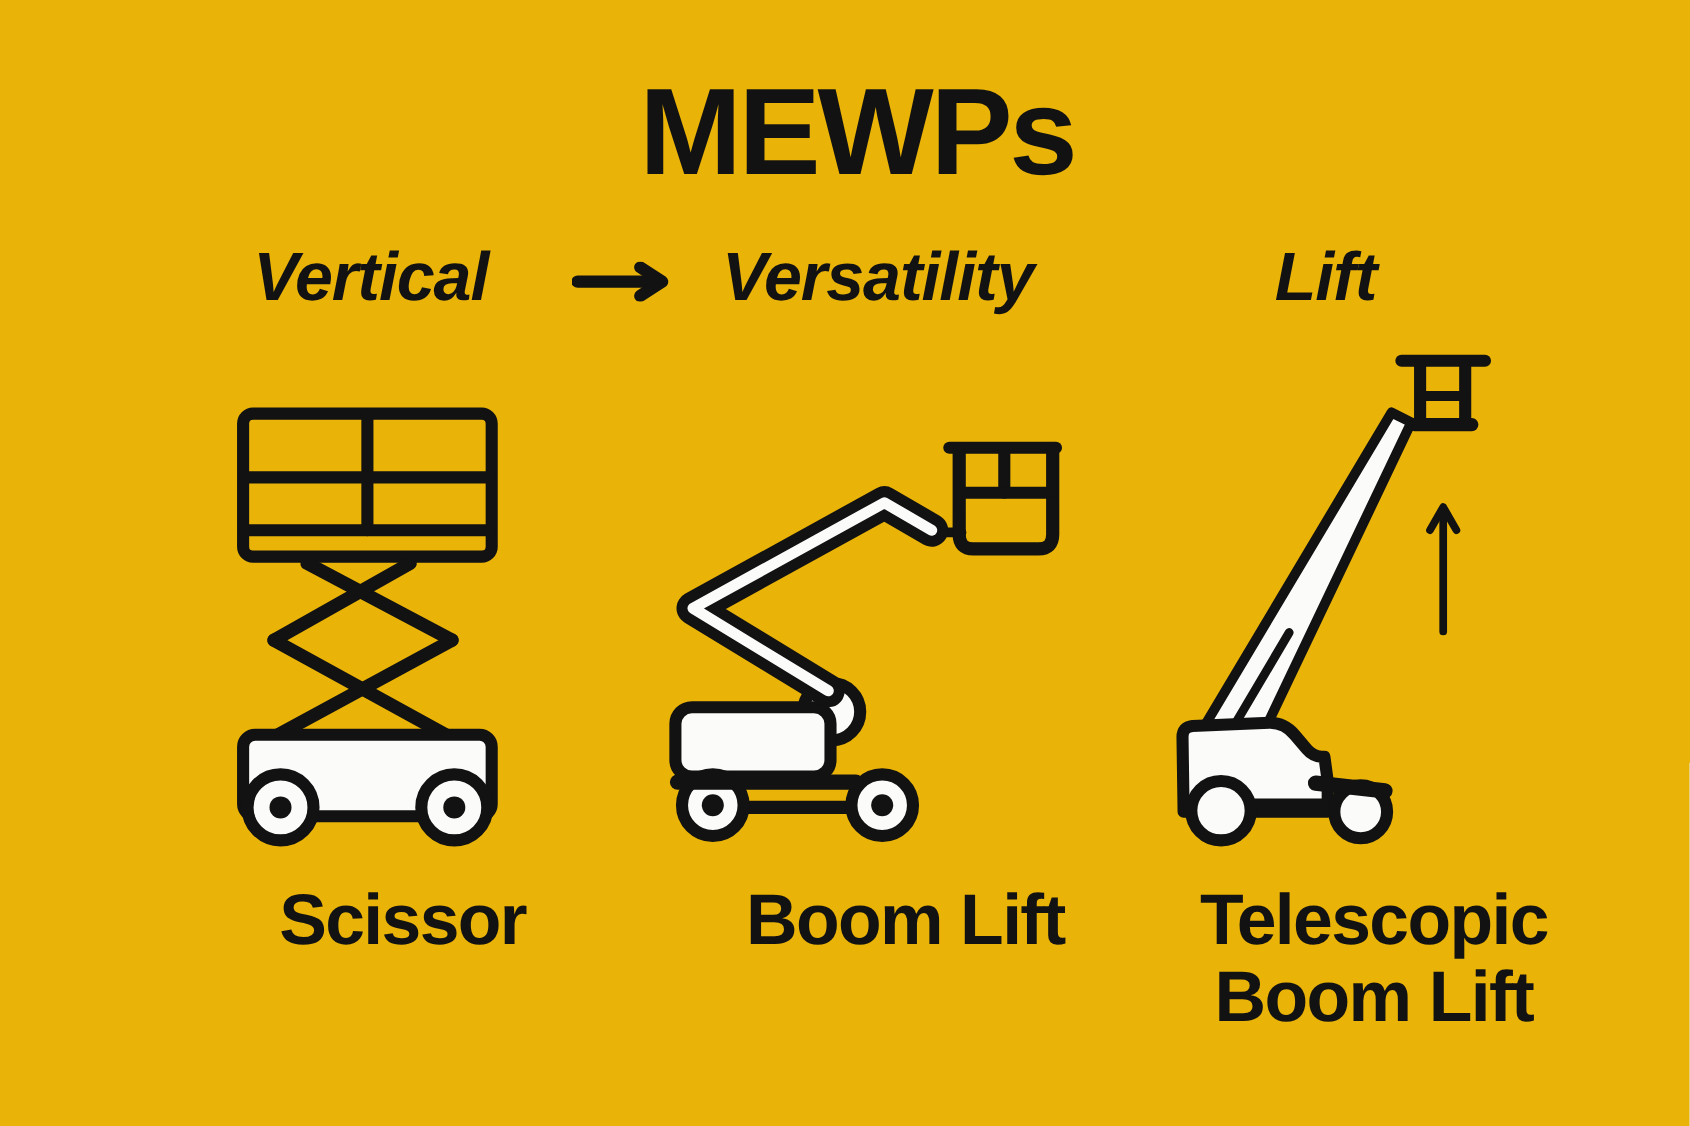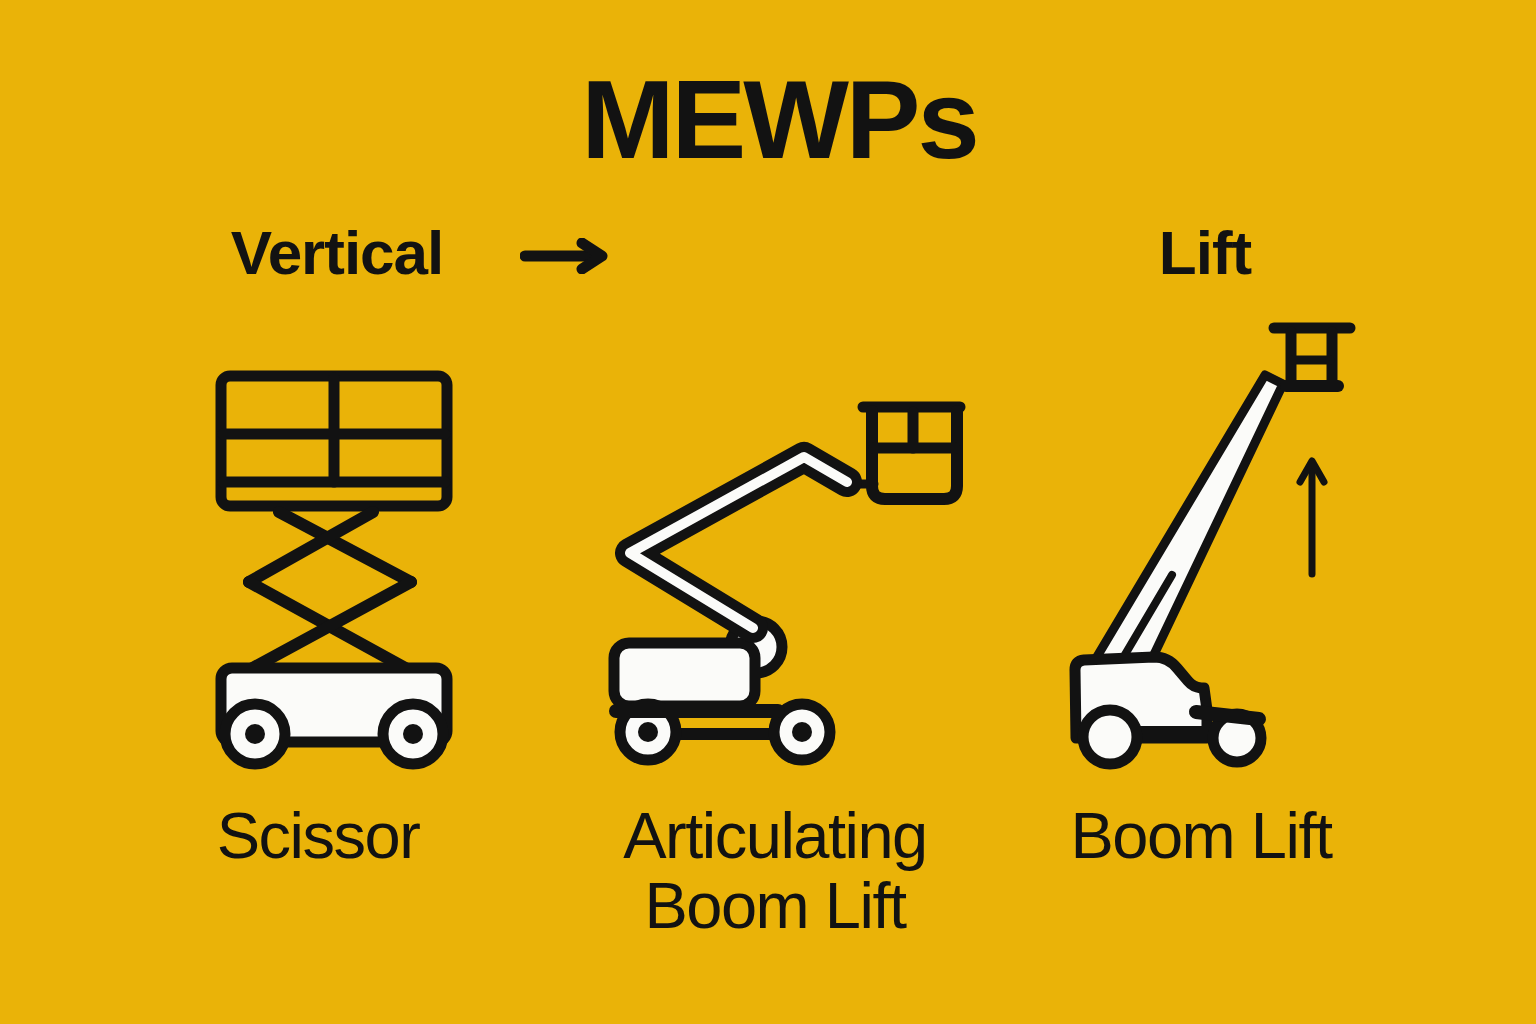--- a/index.html
+++ b/index.html
@@ -8,29 +8,29 @@
     background:#eab308;color:#121212;
     font-family:"Liberation Sans","DejaVu Sans",sans-serif;
   }
   .title{
     position:absolute;top:64px;left:11px;width:1536px;
     text-align:center;font-size:112px;font-weight:800;line-height:1;
     letter-spacing:-3px;
   }
   .axis-label{
     position:absolute;top:222px;transform:translateX(-50%);
-    font-size:62px;font-weight:600;line-height:1;letter-spacing:-1px;white-space:nowrap;
+    font-size:62px;font-weight:600;line-height:1;letter-spacing:-1px;white-space:nowrap;font-style:italic;
   }
   .axis-label.l1{left:337px}
   .axis-label.l2{left:798px}
   .axis-label.l3{left:1205px}
   .caption{
     position:absolute;top:801px;transform:translateX(-50%);
-    text-align:center;font-size:65px;font-weight:400;line-height:70px;
-    letter-spacing:-1.5px;white-space:nowrap;
+    text-align:center;font-size:65px;font-weight:700;line-height:70px;
+    letter-spacing:-1.5px;white-space:nowrap;margin-left:48px;
   }
   .caption.c1{left:318px}
   .caption.c2{left:775px}
   .caption.c3{left:1201px}
   svg.art{position:absolute}
   .ln{stroke:#121212;fill:none;stroke-width:11;stroke-linecap:round;stroke-linejoin:round}
   .fill{fill:#fbfbf9}
   .dot{fill:#121212;stroke:none}
 </style>
 </head>
@@ -42,20 +42,21 @@
 
   <div class="axis-label l1">Vertical</div>
 
   <svg class="art" style="left:520px;top:238px" width="96" height="36" viewBox="0 0 96 36">
     <g class="ln" stroke-width="7">
       <line x1="5" y1="18" x2="76" y2="18"></line>
       <path d="M62,5 L82,18 L62,31"></path>
     </g>
   </svg>
 
+  <div class="axis-label l2">Versatility</div>
   <div class="axis-label l3">Lift</div>
 
   <svg class="art" style="left:215px;top:370px" width="240" height="400" viewBox="0 0 240 400">
     <g class="ln">
       <g>
         <rect x="6" y="6" width="226" height="130" rx="9"></rect>
         <line x1="119" y1="8" x2="119" y2="112"></line>
         <line x1="8" y1="64" x2="230" y2="64"></line>
         <line x1="8" y1="112" x2="230" y2="112"></line>
       </g>
@@ -125,20 +126,20 @@
         <line x1="252" y1="150" x2="252" y2="256"></line>
         <path d="M240,164 L252,143 L264,164"></path>
       </g>
     </g>
   </svg>
 
   <div class="caption c1">
     <div>Scissor</div>
   </div>
   <div class="caption c2">
-    <div>Articulating</div>
     <div>Boom Lift</div>
   </div>
   <div class="caption c3">
+    <div>Telescopic</div>
     <div>Boom Lift</div>
   </div>
 
 </div>
 
 </body></html>

